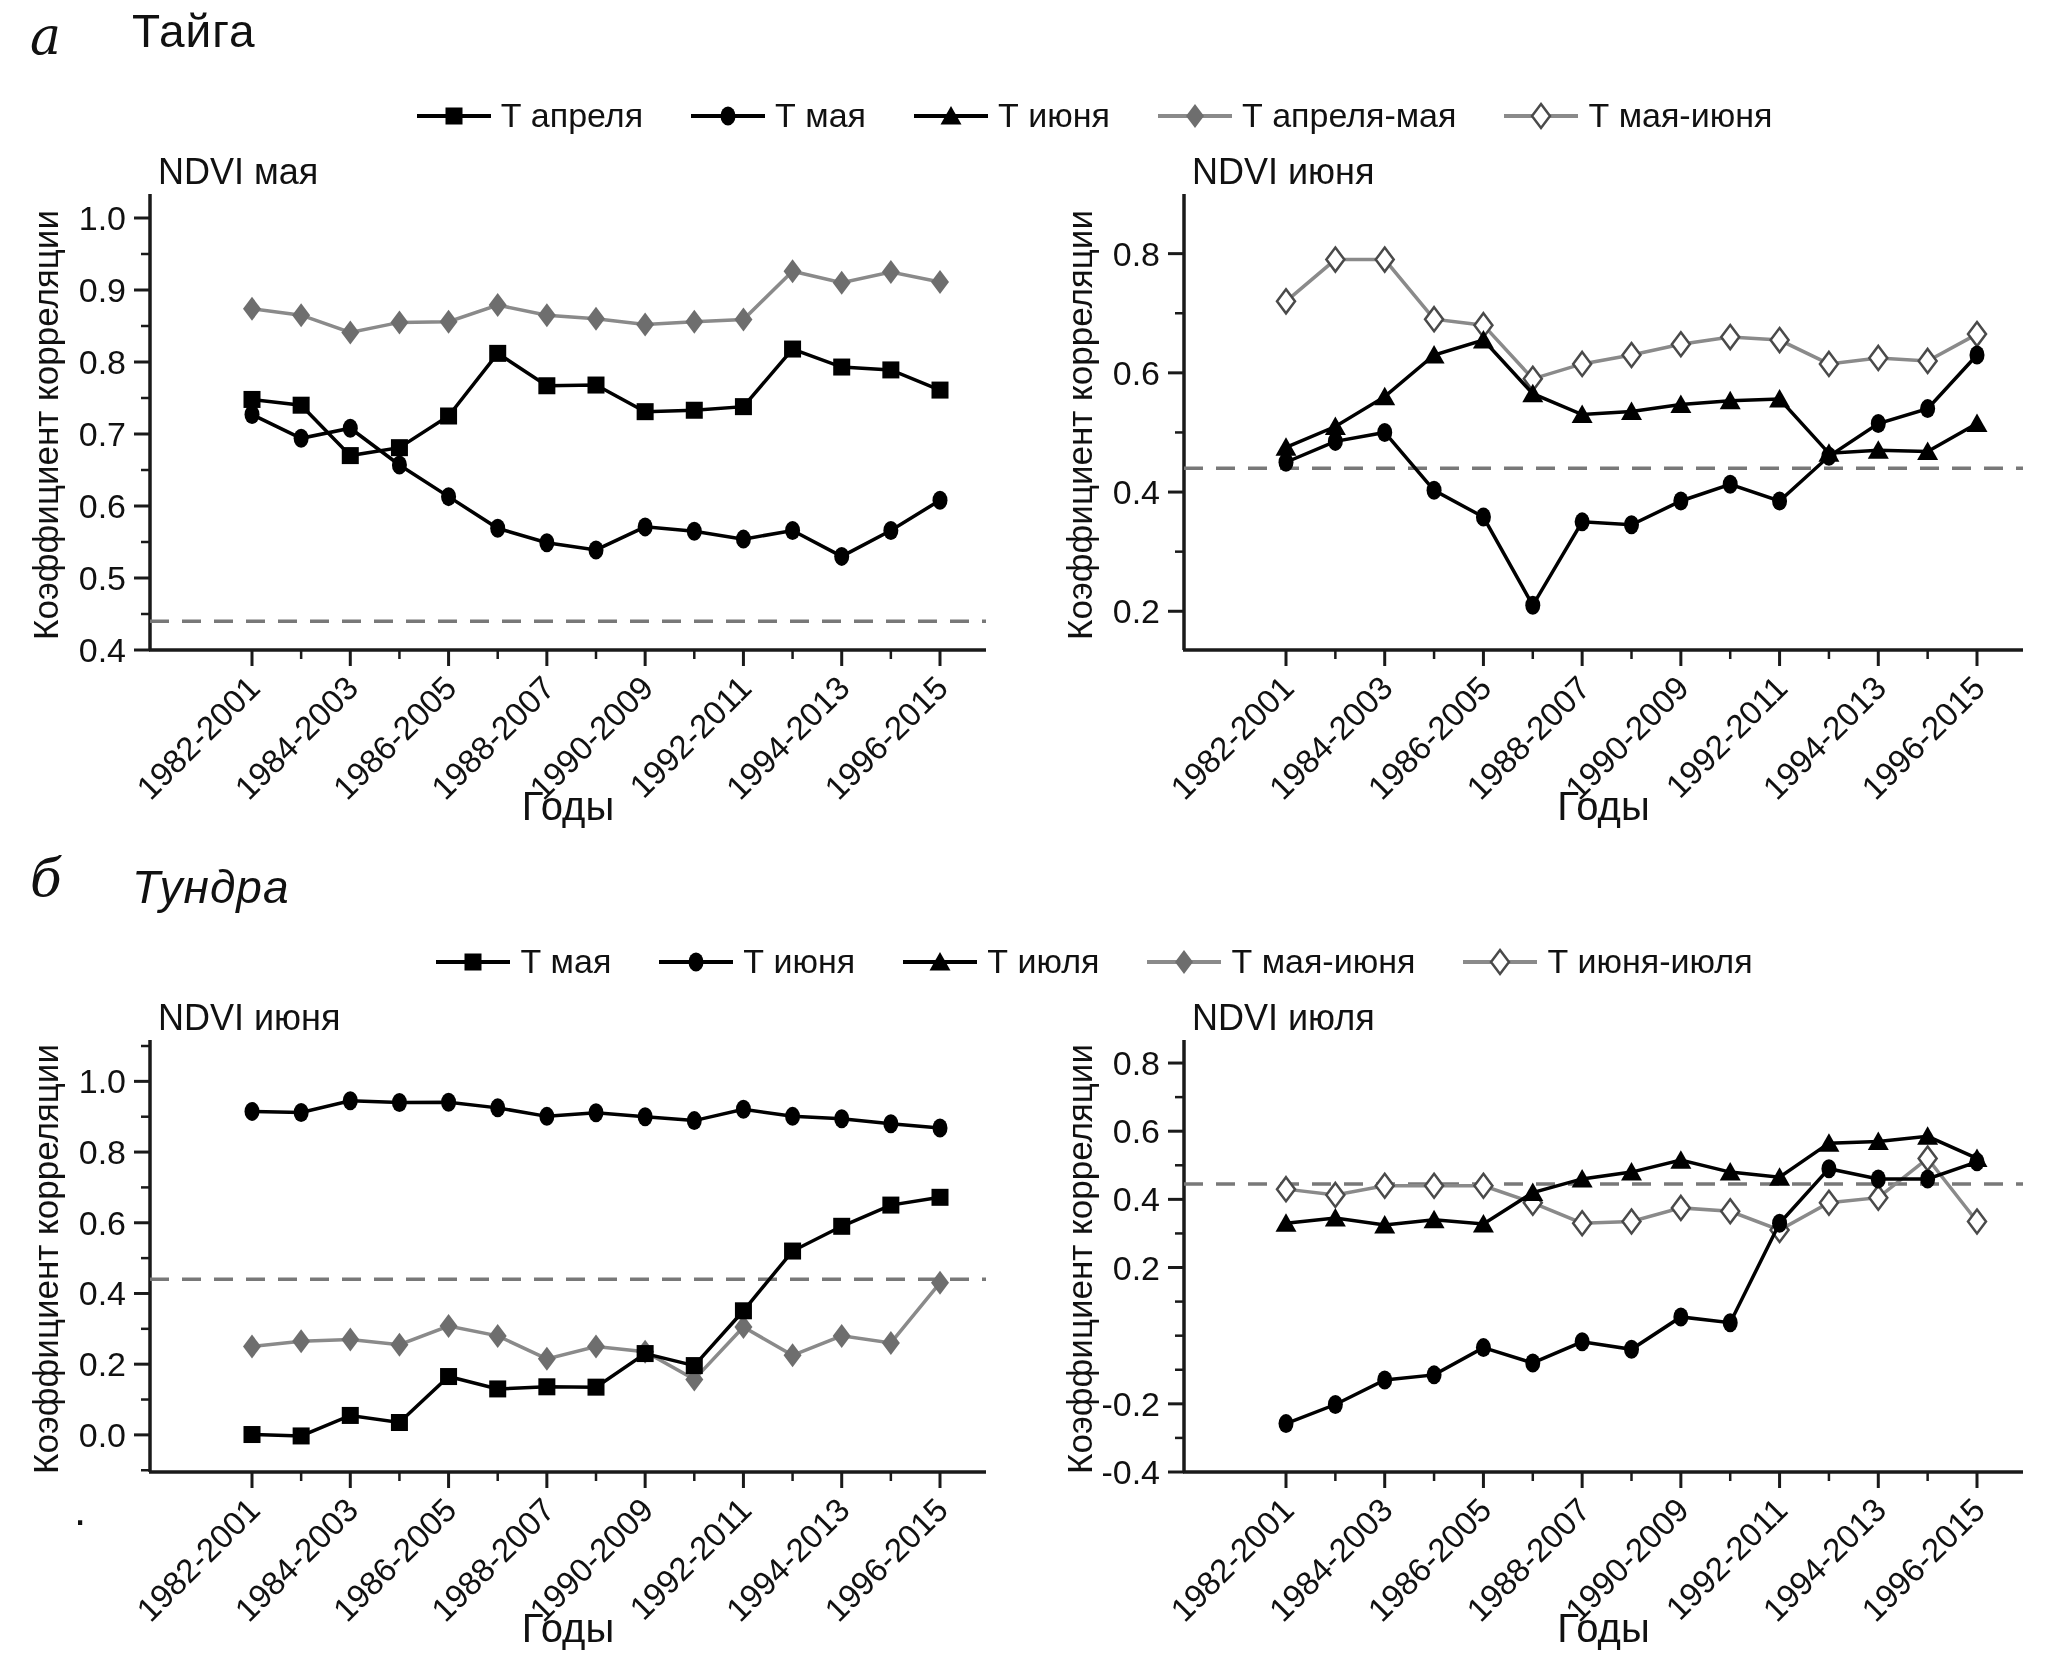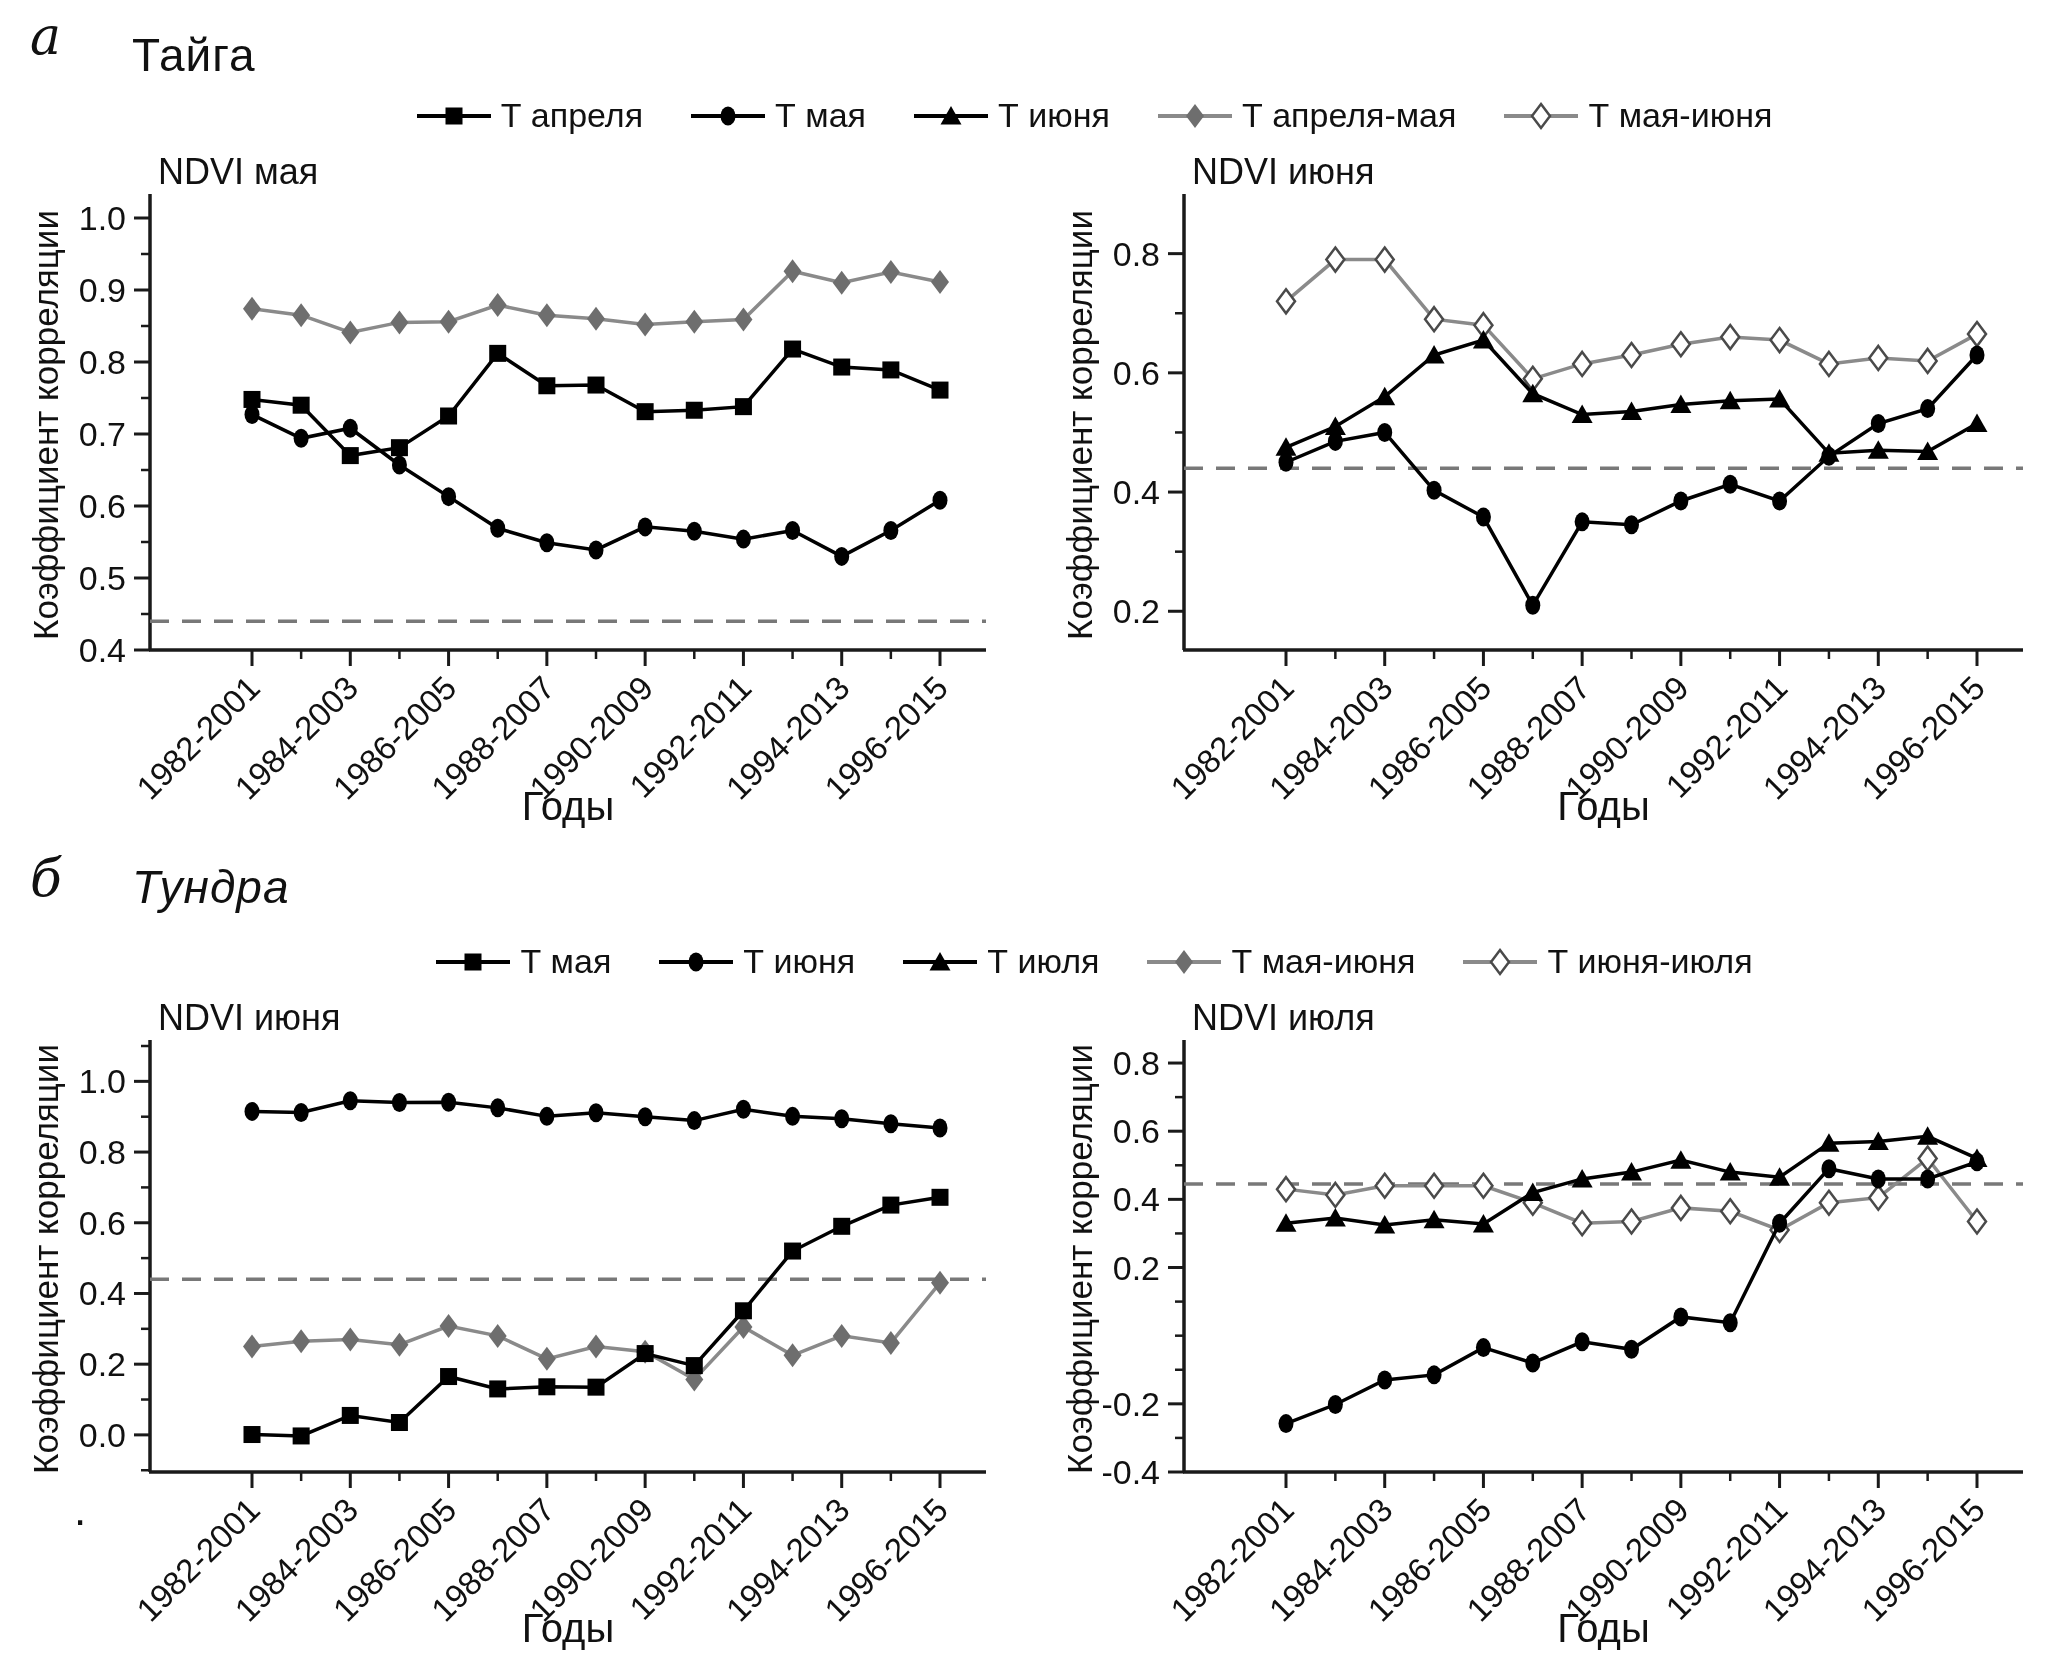--- a/index.html
+++ b/index.html
@@ -14,21 +14,21 @@
   .legend-item .lbl{font-size:34px;white-space:nowrap;}
   .stray-mark{position:absolute;font-size:44px;line-height:1;}
   svg text{font-family:"Liberation Sans",sans-serif;fill:#111;}
   .chart-svg{position:absolute;}
 </style>
 </head>
 <body>
 
 <div class="page">
   <span class="panel-letter" style="left:30px;top:10px;">а</span>
-  <span class="section-title" style="left:132px;top:32px;text-align:right;">Тайга</span>
+  <span class="section-title" style="left:132px;top:8px;text-align:right;">Тайга</span>
   <div class="legend" id="legend-a" style="top:96px;">
       <div class="legend-item">
         <svg width="78" height="30">
           <line x1="2" y1="15" x2="76" y2="15" stroke="#000000" stroke-width="4"></line>
           <rect x="30.5" y="6.5" width="17" height="17" fill="#000000"></rect>
         </svg>
         <span class="lbl">Т апреля</span>
       </div>
       <div class="legend-item">
         <svg width="78" height="30">

